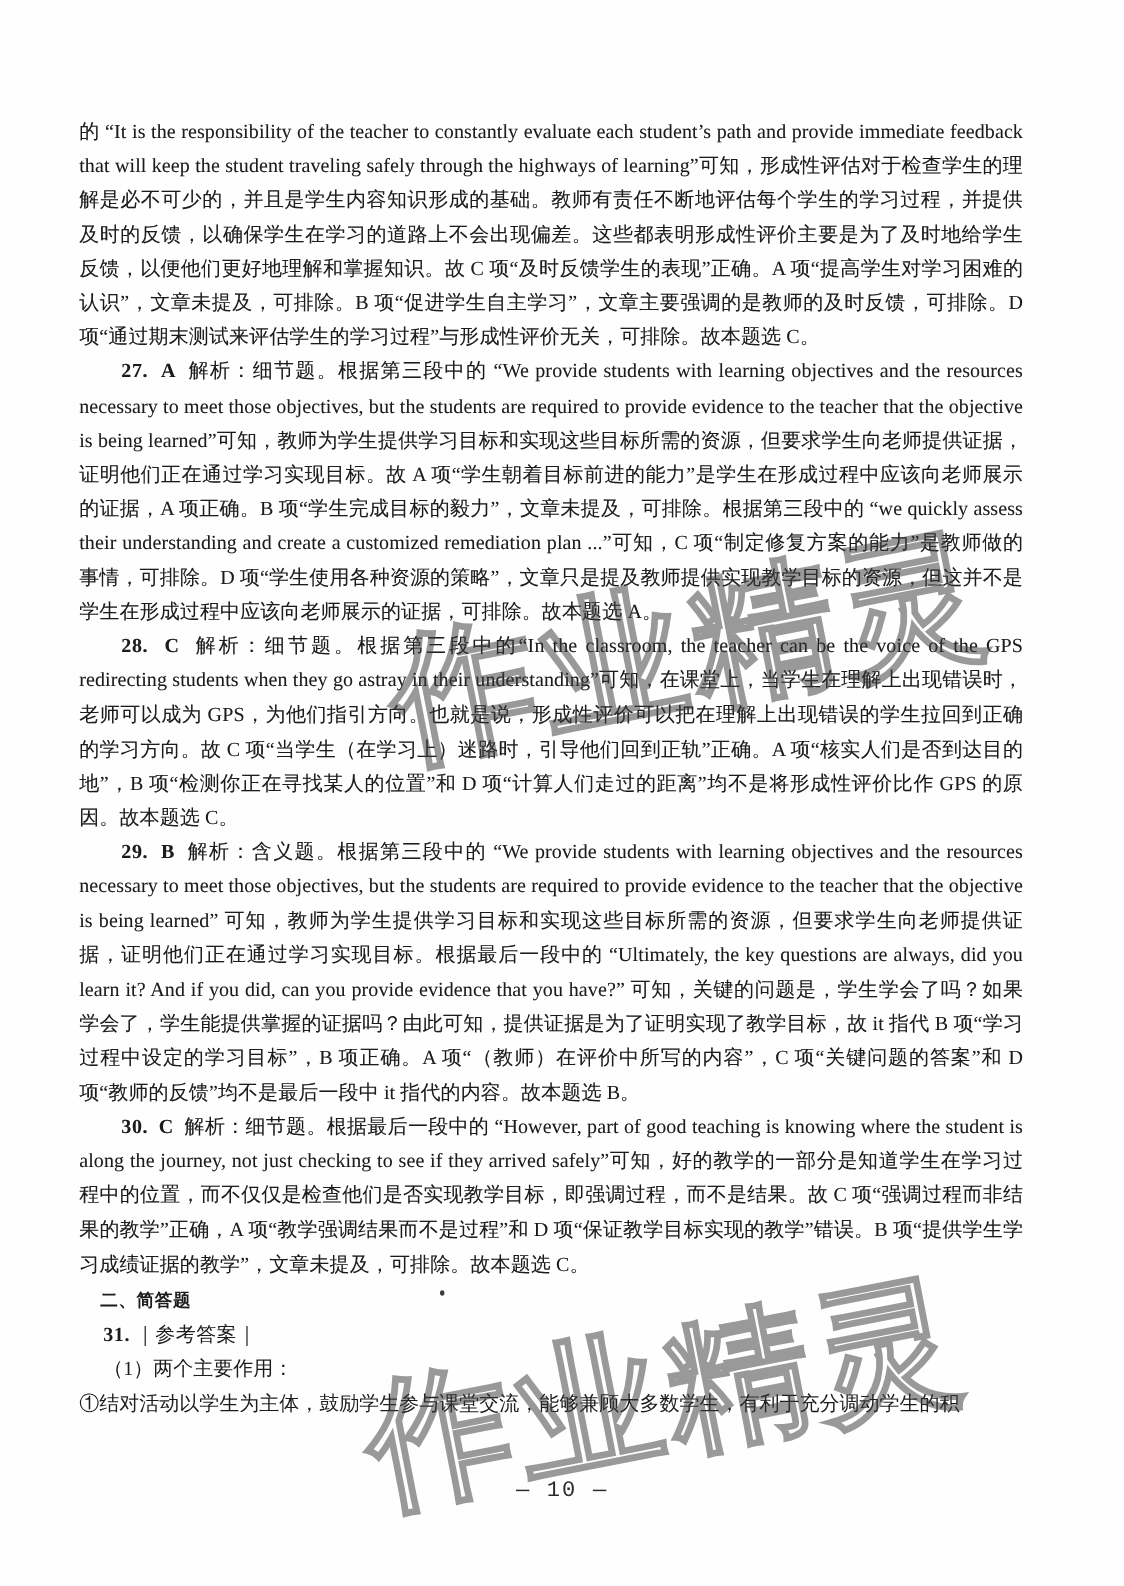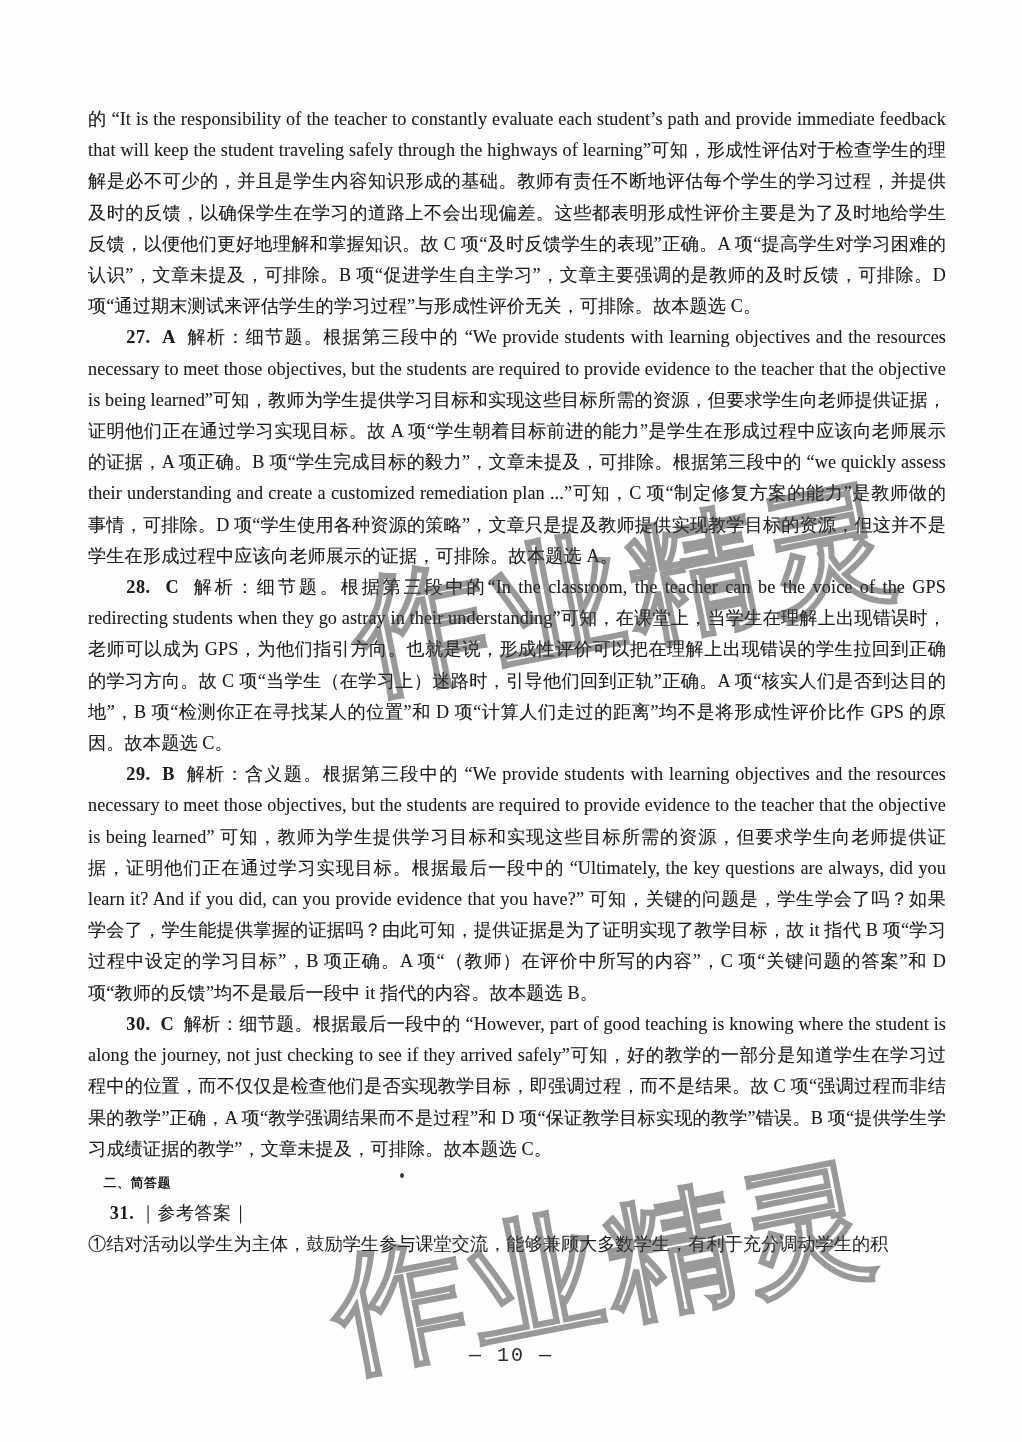--- a/index.html
+++ b/index.html
@@ -19,21 +19,21 @@
 
   #page {
     position: absolute;
     inset: 0;
     background: #fefefe;
   }
 
   
   #content {
     position: absolute;
-    left: 88px;
+    left: 72px;
     top: 104px;
     width: 858px;
     z-index: 3;
   }
 
   .para {
     margin: 0 0 0 0;
     font-size: 18.2px;
     line-height: 31.2px;
     text-align: justify;
@@ -57,21 +57,21 @@
   .qans {
     font-weight: bold;
     letter-spacing: 0.6px;
   }
   .lbl {
     font-weight: normal;
   }
 
   
   .sec-head {
-    font-size: 13px;
+    font-size: 16px;
     line-height: 31.2px;
     font-weight: bold;
     margin: 2px 0 0 0;
     text-indent: 1.2em;
     letter-spacing: 0.5px;
   }
   .subq {
     font-size: 18.2px;
     line-height: 31.2px;
     text-indent: 1.2em;
@@ -175,20 +175,21 @@
     <p class="para indent"><span class="qnum">28.</span><span>&nbsp;&nbsp;</span><span class="qans">C</span><span>&nbsp;&nbsp;</span><span class="lbl">解析：</span><span>细节题。</span><span>根据第三段中的“In the classroom, the teacher can be the voice of the GPS redirecting students when they go astray in their understanding”可知，在课堂上，当学生在理解上出现错误时，老师可以成为 GPS，为他们指引方向。也就是说，形成性评价可以把在理解上出现错误的学生拉回到正确的学习方向。故 C 项“当学生（在学习上）迷路时，引导他们回到正轨”正确。A 项“核实人们是否到达目的地”，B 项“检测你正在寻找某人的位置”和 D 项“计算人们走过的距离”均不是将形成性评价比作 GPS 的原因。故本题选 C。</span></p>
 
     <p class="para indent"><span class="qnum">29.</span><span>&nbsp;&nbsp;</span><span class="qans">B</span><span>&nbsp;&nbsp;</span><span class="lbl">解析：</span><span>含义题。</span><span>根据第三段中的 “We provide students with learning objectives and the resources necessary to meet those objectives, but the students are required to provide evidence to the teacher that the objective is being learned” 可知，教师为学生提供学习目标和实现这些目标所需的资源，但要求学生向老师提供证据，证明他们正在通过学习实现目标。根据最后一段中的 “Ultimately, the key questions are always, did you learn it? And if you did, can you provide evidence that you have?” 可知，关键的问题是，学生学会了吗？如果学会了，学生能提供掌握的证据吗？由此可知，提供证据是为了证明实现了教学目标，故 it 指代 B 项“学习过程中设定的学习目标”，B 项正确。A 项“（教师）在评价中所写的内容”，C 项“关键问题的答案”和 D 项“教师的反馈”均不是最后一段中 it 指代的内容。故本题选 B。</span></p>
 
     <p class="para indent"><span class="qnum">30.</span><span>&nbsp;&nbsp;</span><span class="qans">C</span><span>&nbsp;&nbsp;</span><span class="lbl">解析：</span><span>细节题。</span><span>根据最后一段中的 “However, part of good teaching is knowing where the student is along the journey, not just checking to see if they arrived safely”可知，好的教学的一部分是知道学生在学习过程中的位置，而不仅仅是检查他们是否实现教学目标，即强调过程，而不是结果。故 C 项“强调过程而非结果的教学”正确，A 项“教学强调结果而不是过程”和 D 项“保证教学目标实现的教学”错误。B 项“提供学生学习成绩证据的教学”，文章未提及，可排除。故本题选 C。</span></p>
 
     <p class="sec-head">二、简答题</p>
 
     <p class="subq"><span class="qnum">31.</span><span>&nbsp;</span><span class="bk">｜参考答案｜</span></p>
 
+    <p class="plain-line">（1）两个主要作用：</p>
 
     <p class="flush-line">①结对活动以学生为主体，鼓励学生参与课堂交流，能够兼顾大多数学生，有利于充分调动学生的积</p>
 
   </div>
 
   <div class="wm" id="wm-top">作业精灵</div>
   <div class="wm" id="wm-bottom">作业精灵</div>
 
   <div class="speck" id="speck-1"></div>
 

